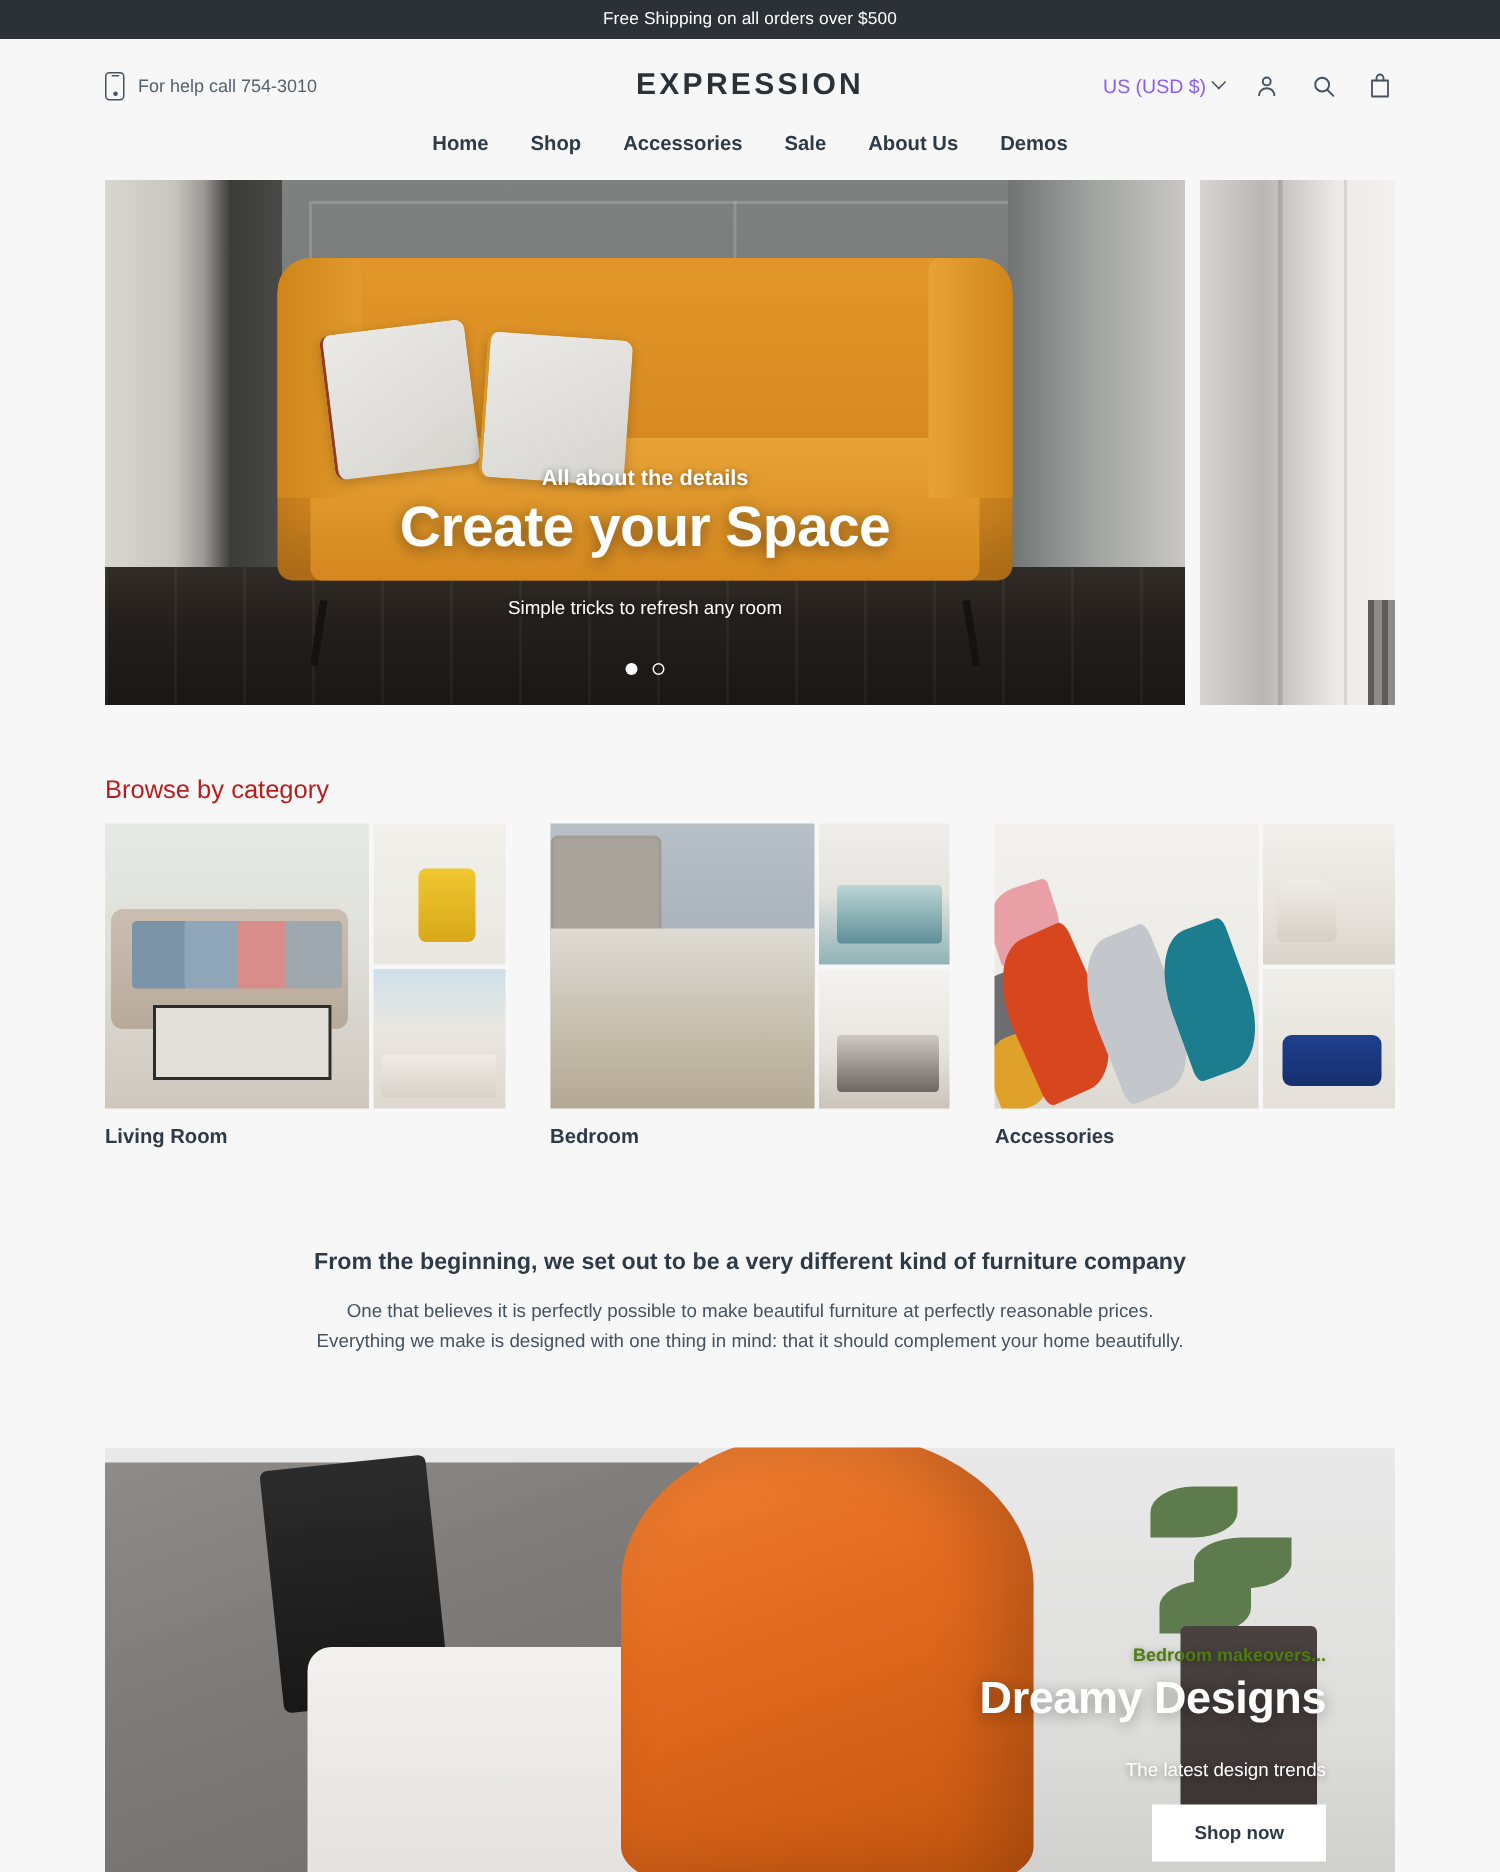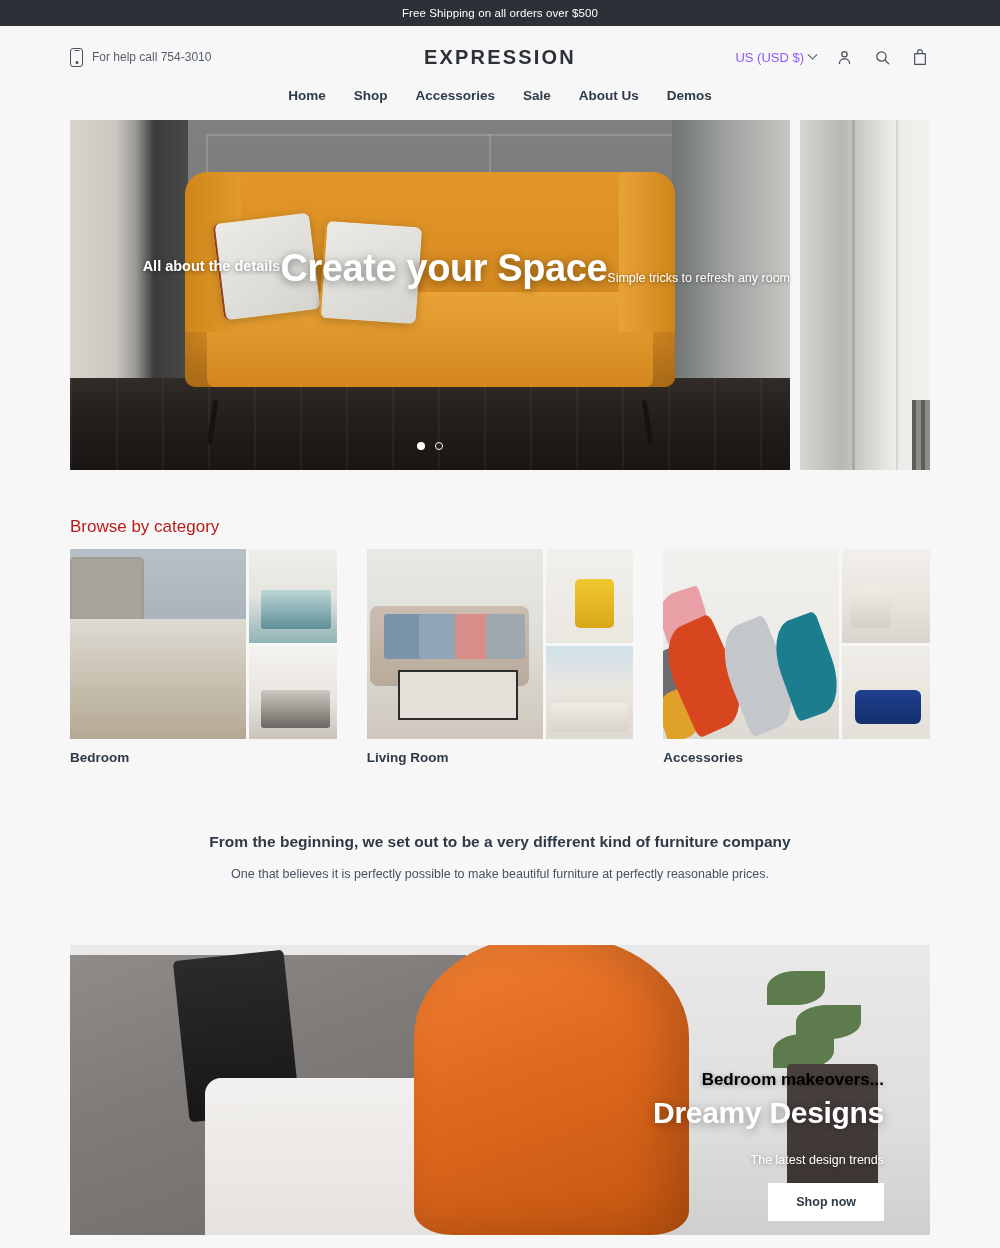--- a/index.html
+++ b/index.html
@@ -97,21 +97,21 @@
 
   
   .peek-scene { position:absolute; inset:0;
      background:linear-gradient(90deg,#d7d5d1 0%,#b9b7b3 22%,#eceae7 48%,#f3f2f0 72%,#c9c7c3 100%); }
   .peek-scene:after { content:""; position:absolute; left:52px; top:0; width:3px; height:100%; background:rgba(0,0,0,.13); }
   .peek-scene:before { content:""; position:absolute; left:96px; top:0; width:2px; height:100%; background:rgba(0,0,0,.09); }
   .peek-rad { position:absolute; left:112px; bottom:0; right:8px; height:70px;
      background:repeating-linear-gradient(90deg,#5e5c59 0 4px,#8e8c88 4px 9px); }
 
   .hero-copy { position:absolute; left:0; width:720px; bottom:0; top:0;
-     display:flex; flex-direction:row; align-items:center; justify-content:flex-end;
+     display:flex; flex-direction:column; align-items:center; justify-content:flex-end;
      padding-bottom:58px; text-align:center; pointer-events:none; }
   .hero-eyebrow { color:#fff; font-size:14.5px; font-weight:bold; text-shadow:0 1px 4px rgba(0,0,0,.45); }
   .hero-title { color:#fff; font-size:38px; font-weight:bold; letter-spacing:-.4px; margin-top:4px;
      text-shadow:0 2px 10px rgba(0,0,0,.45); }
   .hero-sub { color:#fff; font-size:12.5px; margin-top:24px; text-shadow:0 1px 4px rgba(0,0,0,.5); }
   .dots { position:absolute; left:0; width:720px; bottom:20px; display:flex; justify-content:center; gap:10px; }
   .dot { width:8px; height:8px; border-radius:50%; background:#fff; }
   .dot.hollow { background:transparent; border:1.6px solid #fff; }
 
   
@@ -179,21 +179,21 @@
      background:linear-gradient(160deg,#f08134 0%,#e26a1f 42%,#c2550f 100%);
      border-radius:48% 48% 14% 14% / 34% 34% 8% 8%;
      box-shadow:inset -22px 0 44px rgba(0,0,0,.17); }
   .ban-plant { position:absolute; right:6%; top:16px; width:13%; bottom:30px; }
   .ban-pot { position:absolute; left:18%; bottom:0; right:0; height:58%;
      background:linear-gradient(180deg,#4a4240,#3a3331); border-radius:4px 4px 8px 8px; }
   .ban-leaf { position:absolute; background:#5d7b4c; border-radius:50% 0 50% 0; }
   .ban-copy { position:absolute; right:46px; bottom:0; top:0;
      display:flex; flex-direction:column; align-items:flex-end; justify-content:flex-end;
      text-align:right; padding-bottom:14px; }
-  .ban-eyebrow { color:#000000; font-size:17px; font-weight:bold; text-shadow:0 1px 5px rgba(0,0,0,.35); }
+  .ban-eyebrow { color:#4d7c0f; font-size:12px; font-weight:bold; text-shadow:0 1px 5px rgba(0,0,0,.35); }
   .ban-title { color:#fff; font-size:30px; font-weight:bold; margin-top:6px; letter-spacing:-.3px;
      text-shadow:0 2px 10px rgba(0,0,0,.35);text-align:right; }
   .ban-sub { color:#fff; font-size:12.5px; margin-top:23px; text-shadow:0 1px 5px rgba(0,0,0,.4); }
   .ban-btn { margin-top:16px; background:#fff; color:#2f3a47; font-size:12.5px; font-weight:bold;
      border:none; padding:12px 28px; }
 </style>
 </head>
 <body>
 
 <div class="announce">
@@ -287,43 +287,43 @@
     <span class="dot hollow"></span>
   </div>
 </div>
 
 <div class="section-title">Browse by category</div>
 
 <div class="cats">
 
   <div class="cat">
     <div class="collage">
-      <div class="big bed-big"></div>
-      <div class="side">
-        <div class="bed-s1"></div>
-        <div class="bed-s2"></div>
-      </div>
-    </div>
-    <div class="cat-label">Bedroom</div>
-  </div>
-
-  <div class="cat">
-    <div class="collage">
       <div class="big liv-big">
         <span class="liv-pil" style="left:10%;background:#7b94a8;"></span>
         <span class="liv-pil" style="left:30%;background:#8fa6b8;"></span>
         <span class="liv-pil" style="left:50%;background:#d98d8a;"></span>
         <span class="liv-pil" style="left:68%;background:#9fa8ae;"></span>
       </div>
       <div class="side">
         <div class="liv-s1"></div>
         <div class="liv-s2"></div>
       </div>
     </div>
     <div class="cat-label">Living Room</div>
+  </div>
+
+  <div class="cat">
+    <div class="collage">
+      <div class="big bed-big"></div>
+      <div class="side">
+        <div class="bed-s1"></div>
+        <div class="bed-s2"></div>
+      </div>
+    </div>
+    <div class="cat-label">Bedroom</div>
   </div>
 
   <div class="cat">
     <div class="collage">
       <div class="big acc-big">
         <span class="acc-pil" style="left:-2%;top:22%;width:26%;height:26%;background:#e8a0a6;transform:rotate(-18deg);"></span>
         <span class="acc-pil" style="left:-4%;top:52%;width:22%;height:30%;background:#6e6e72;transform:rotate(-22deg);"></span>
         <span class="acc-pil" style="left:-2%;top:74%;width:22%;height:26%;background:#e0a12a;transform:rotate(-20deg);"></span>
         <span class="acc-pil" style="left:6%;top:38%;width:34%;height:58%;background:#d8461f;transform:rotate(-24deg);"></span>
         <span class="acc-pil" style="left:38%;top:38%;width:32%;height:58%;background:#c3c7cc;transform:rotate(-22deg);"></span>
@@ -334,20 +334,21 @@
         <div class="acc-s2"></div>
       </div>
     </div>
     <div class="cat-label">Accessories</div>
   </div>
 </div>
 
 <div class="mission">
   <h2>From the beginning, we set out to be a very different kind of furniture company</h2>
   <p>One that believes it is perfectly possible to make beautiful furniture at perfectly reasonable prices.</p>
+  <p style="margin-top:2px;">Everything we make is designed with one thing in mind: that it should complement your home beautifully.</p>
 </div>
 
 <div class="banner">
   <div class="ban-scene">
     <div class="ban-bed"></div>
     <div class="ban-chair"></div>
     <div class="ban-plant">
       <span class="ban-leaf" style="left:0;top:4%;width:52%;height:14%;"></span>
       <span class="ban-leaf" style="left:26%;top:18%;width:58%;height:14%;"></span>
       <span class="ban-leaf" style="left:6%;top:30%;width:54%;height:14%;"></span>

